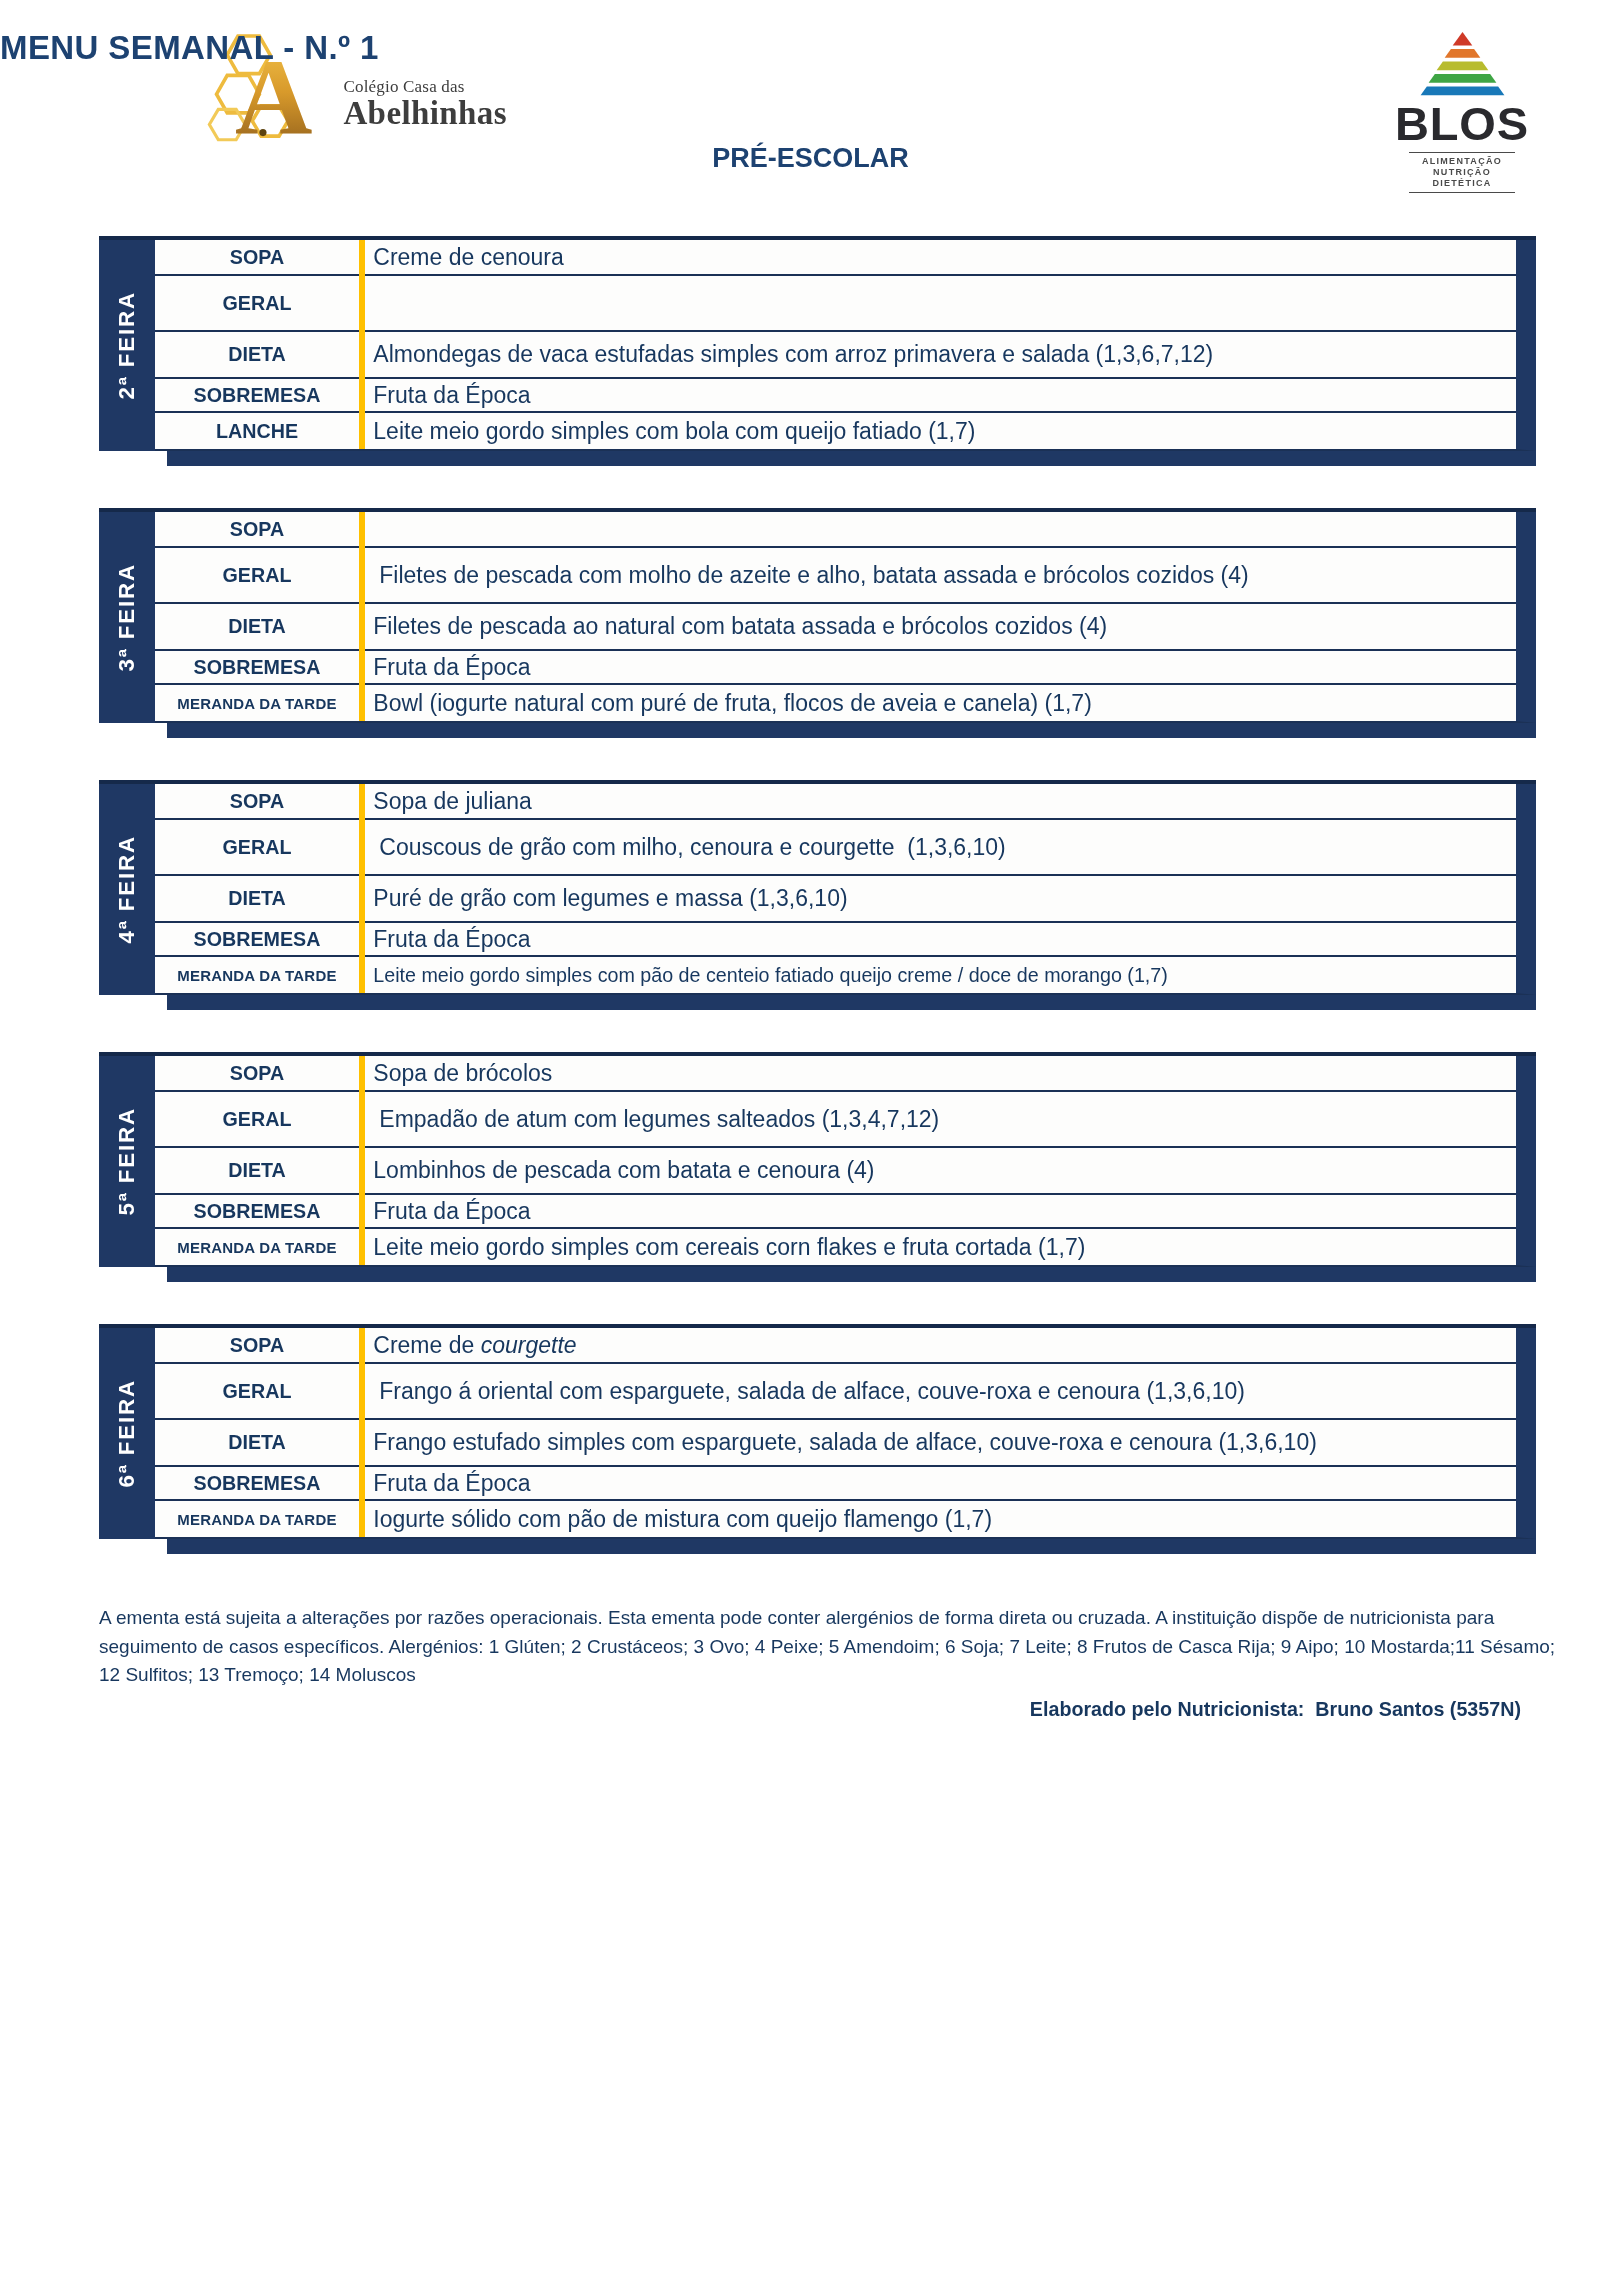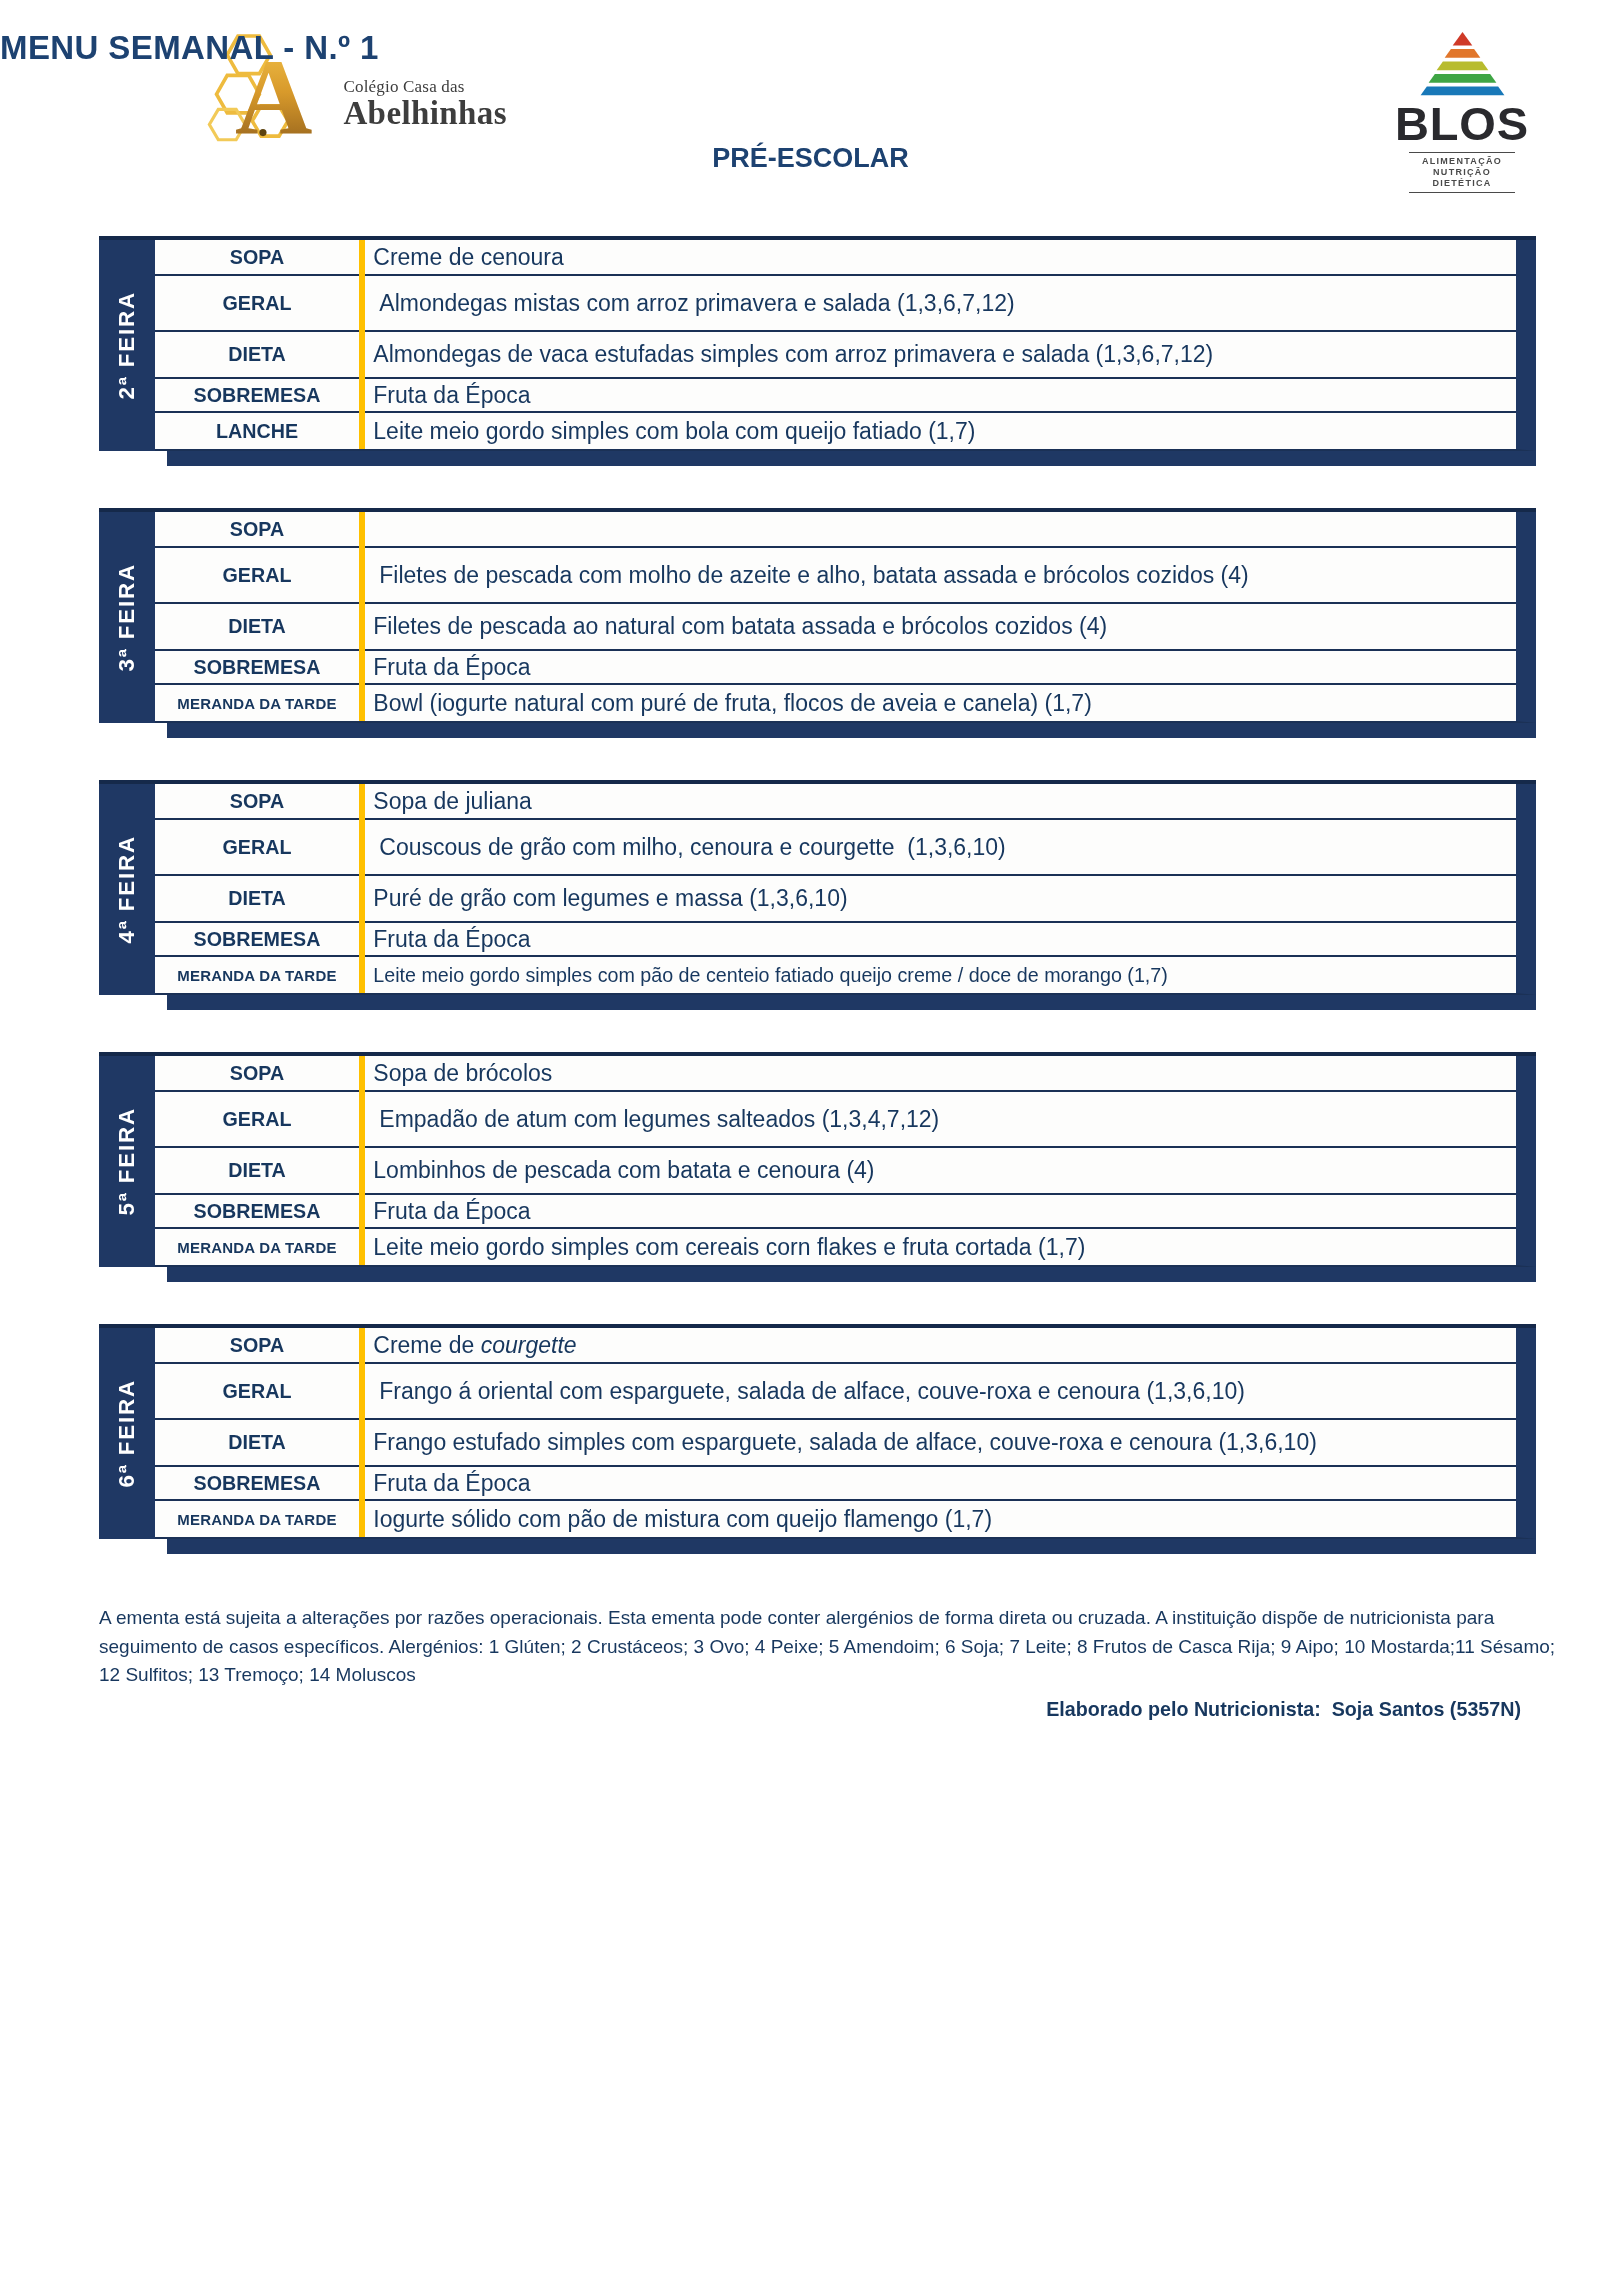--- a/index.html
+++ b/index.html
@@ -153,21 +153,20 @@
     <div class="day-label">
         <span>2ª FEIRA</span>
       </div>
     <div class="rows">
       <div class="row">
         <div class="cell-label">SOPA</div>
         <div class="cell-value">Creme de cenoura</div>
       </div>
       <div class="row">
         <div class="cell-label">GERAL</div>
-        <div class="cell-value">Almondegas mistas com arroz primavera e salada (1,3,6,7,12)</div>
       </div>
       <div class="row">
         <div class="cell-label">DIETA</div>
         <div class="cell-value">Almondegas de vaca estufadas simples com arroz primavera e salada (1,3,6,7,12)</div>
       </div>
       <div class="row">
         <div class="cell-label">SOBREMESA</div>
         <div class="cell-value">Fruta da Época</div>
       </div>
       <div class="row">
@@ -284,14 +283,14 @@
       <div class="row">
         <div class="cell-label small">MERANDA DA TARDE</div>
         <div class="cell-value">Iogurte sólido com pão de mistura com queijo flamengo (1,7)</div>
       </div>
     </div>
   </div>
 
 </div>
 
 <div class="footer-note">A ementa está sujeita a alterações por razões operacionais. Esta ementa pode conter alergénios de forma direta ou cruzada. A instituição dispõe de nutricionista para seguimento de casos específicos. Alergénios: 1 Glúten; 2 Crustáceos; 3 Ovo; 4 Peixe; 5 Amendoim; 6 Soja; 7 Leite; 8 Frutos de Casca Rija; 9 Aipo; 10 Mostarda;11 Sésamo; 12 Sulfitos; 13 Tremoço; 14 Moluscos</div>
-<div class="footer-elaborated">Elaborado pelo Nutricionista:  Soja Santos (5357N)</div>
+<div class="footer-elaborated">Elaborado pelo Nutricionista:  Bruno Santos (5357N)</div>
 
 
 </body></html>

